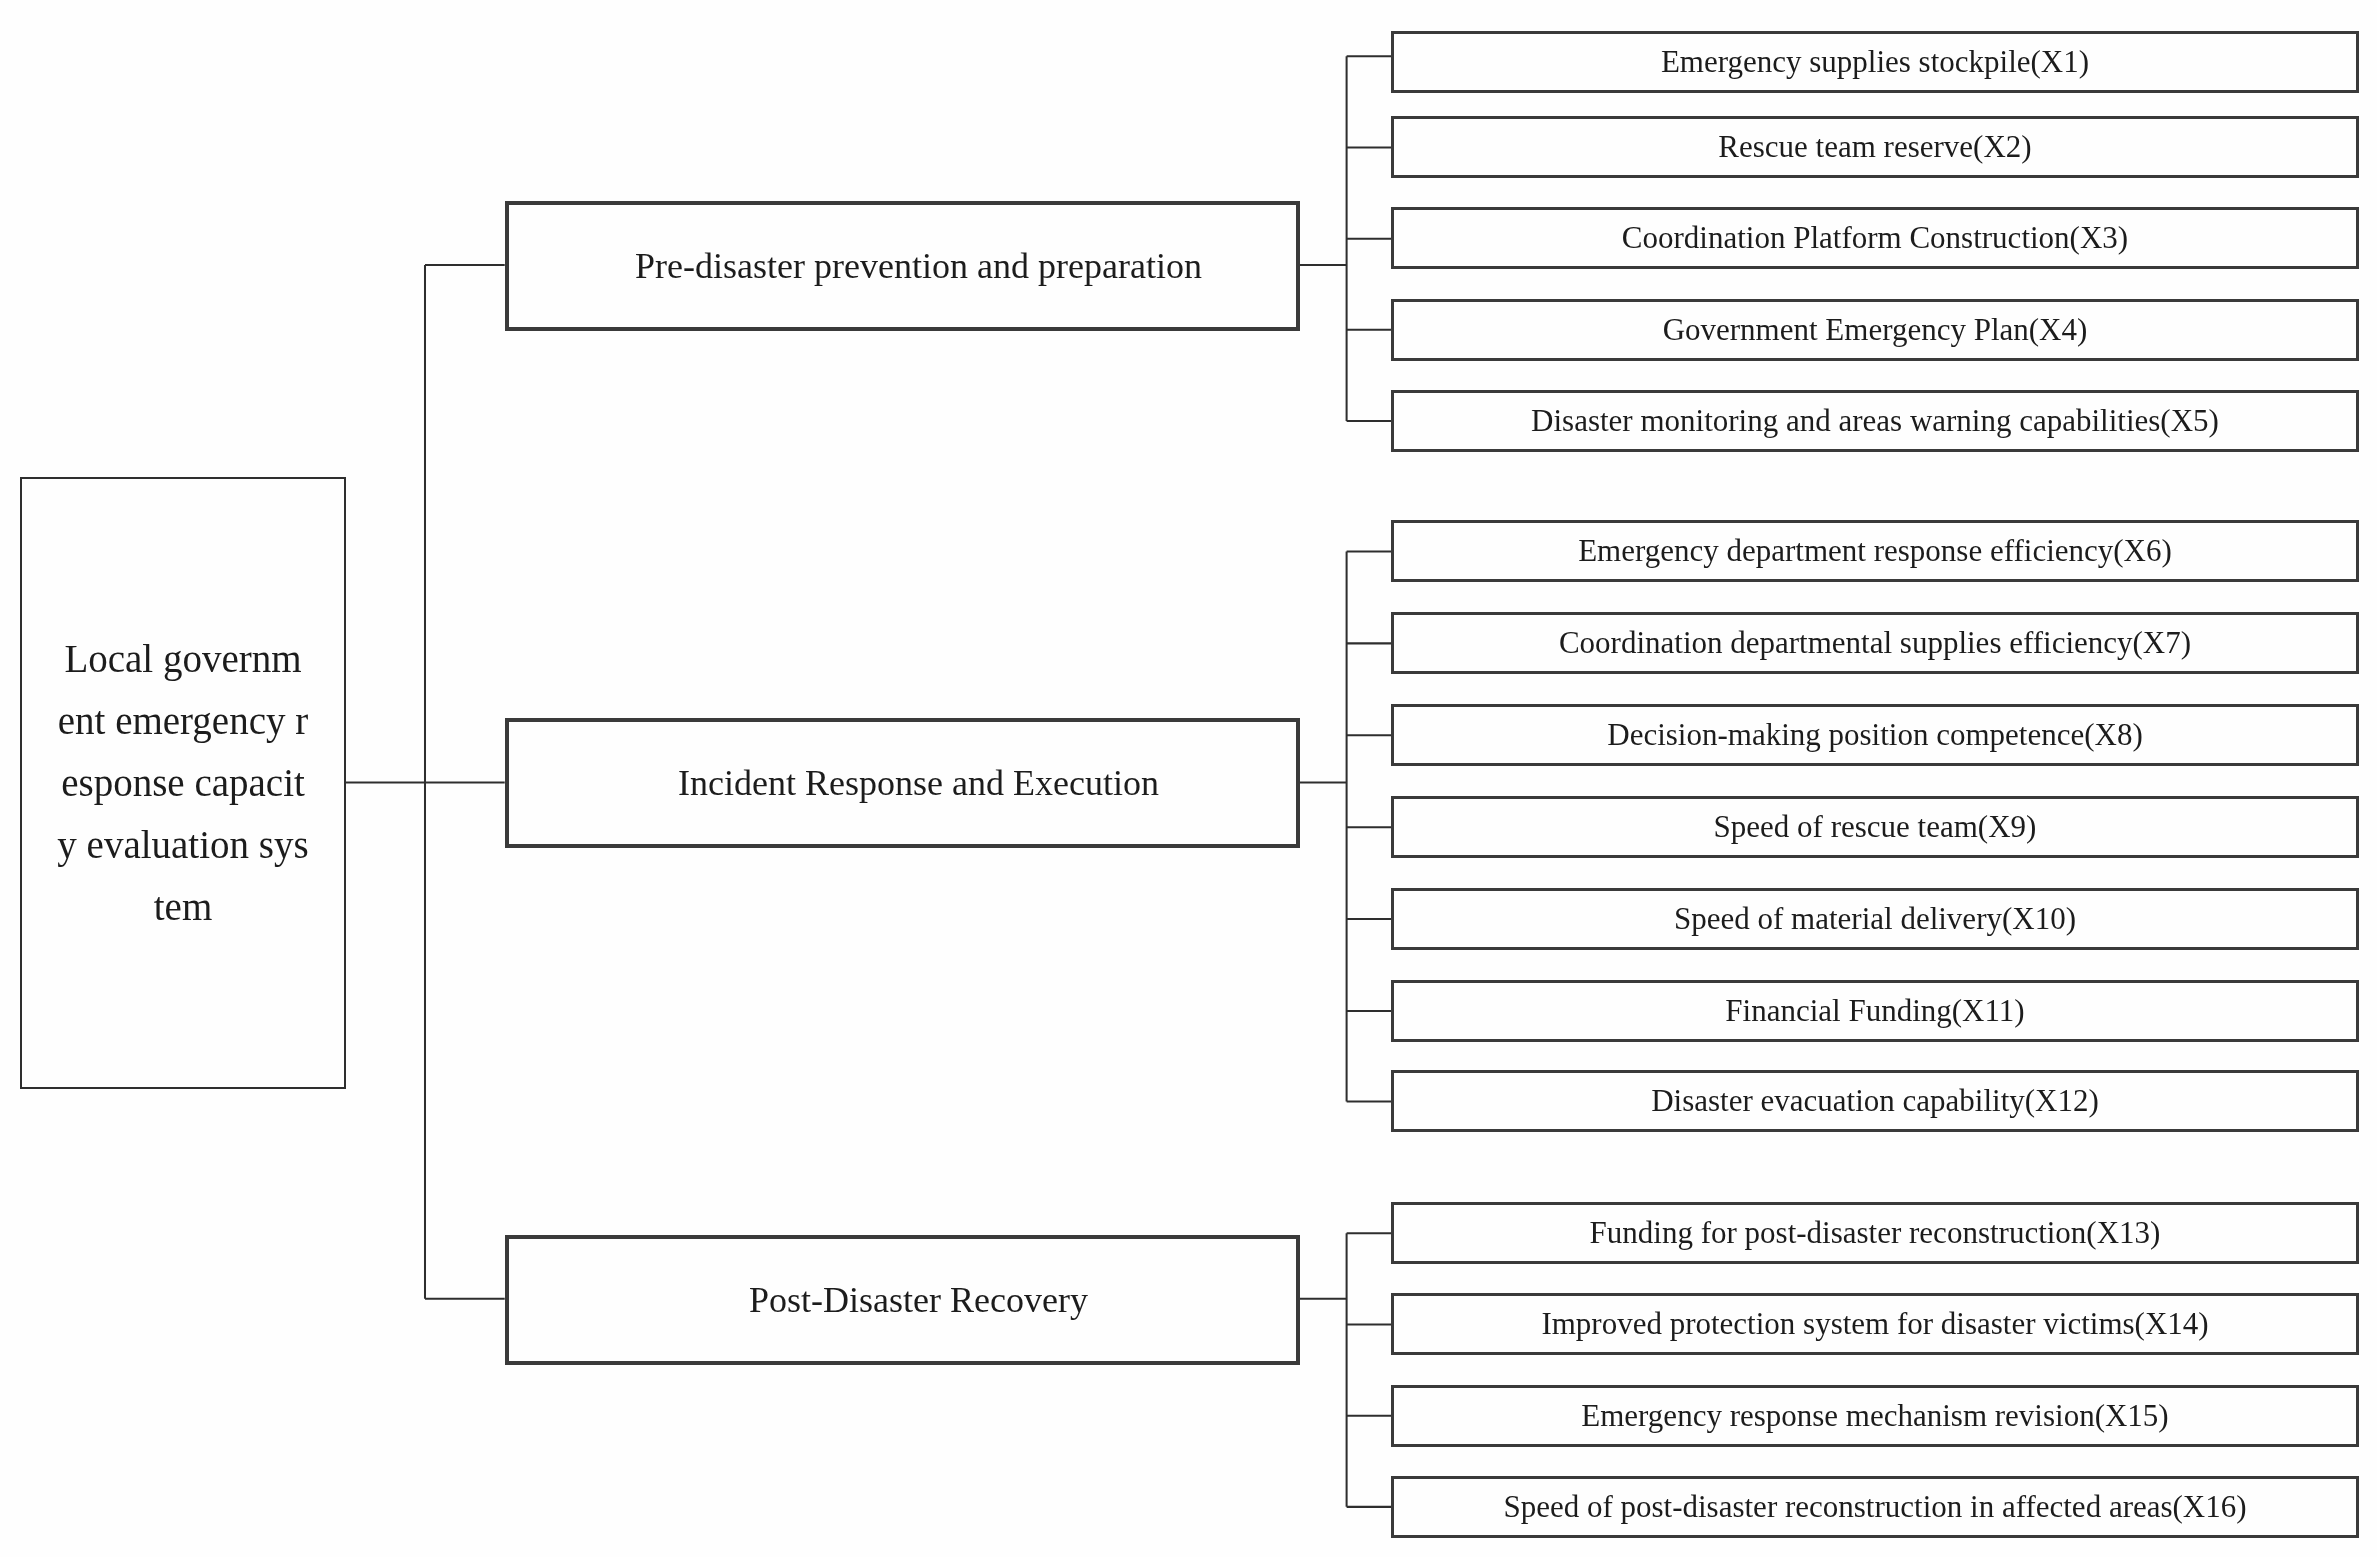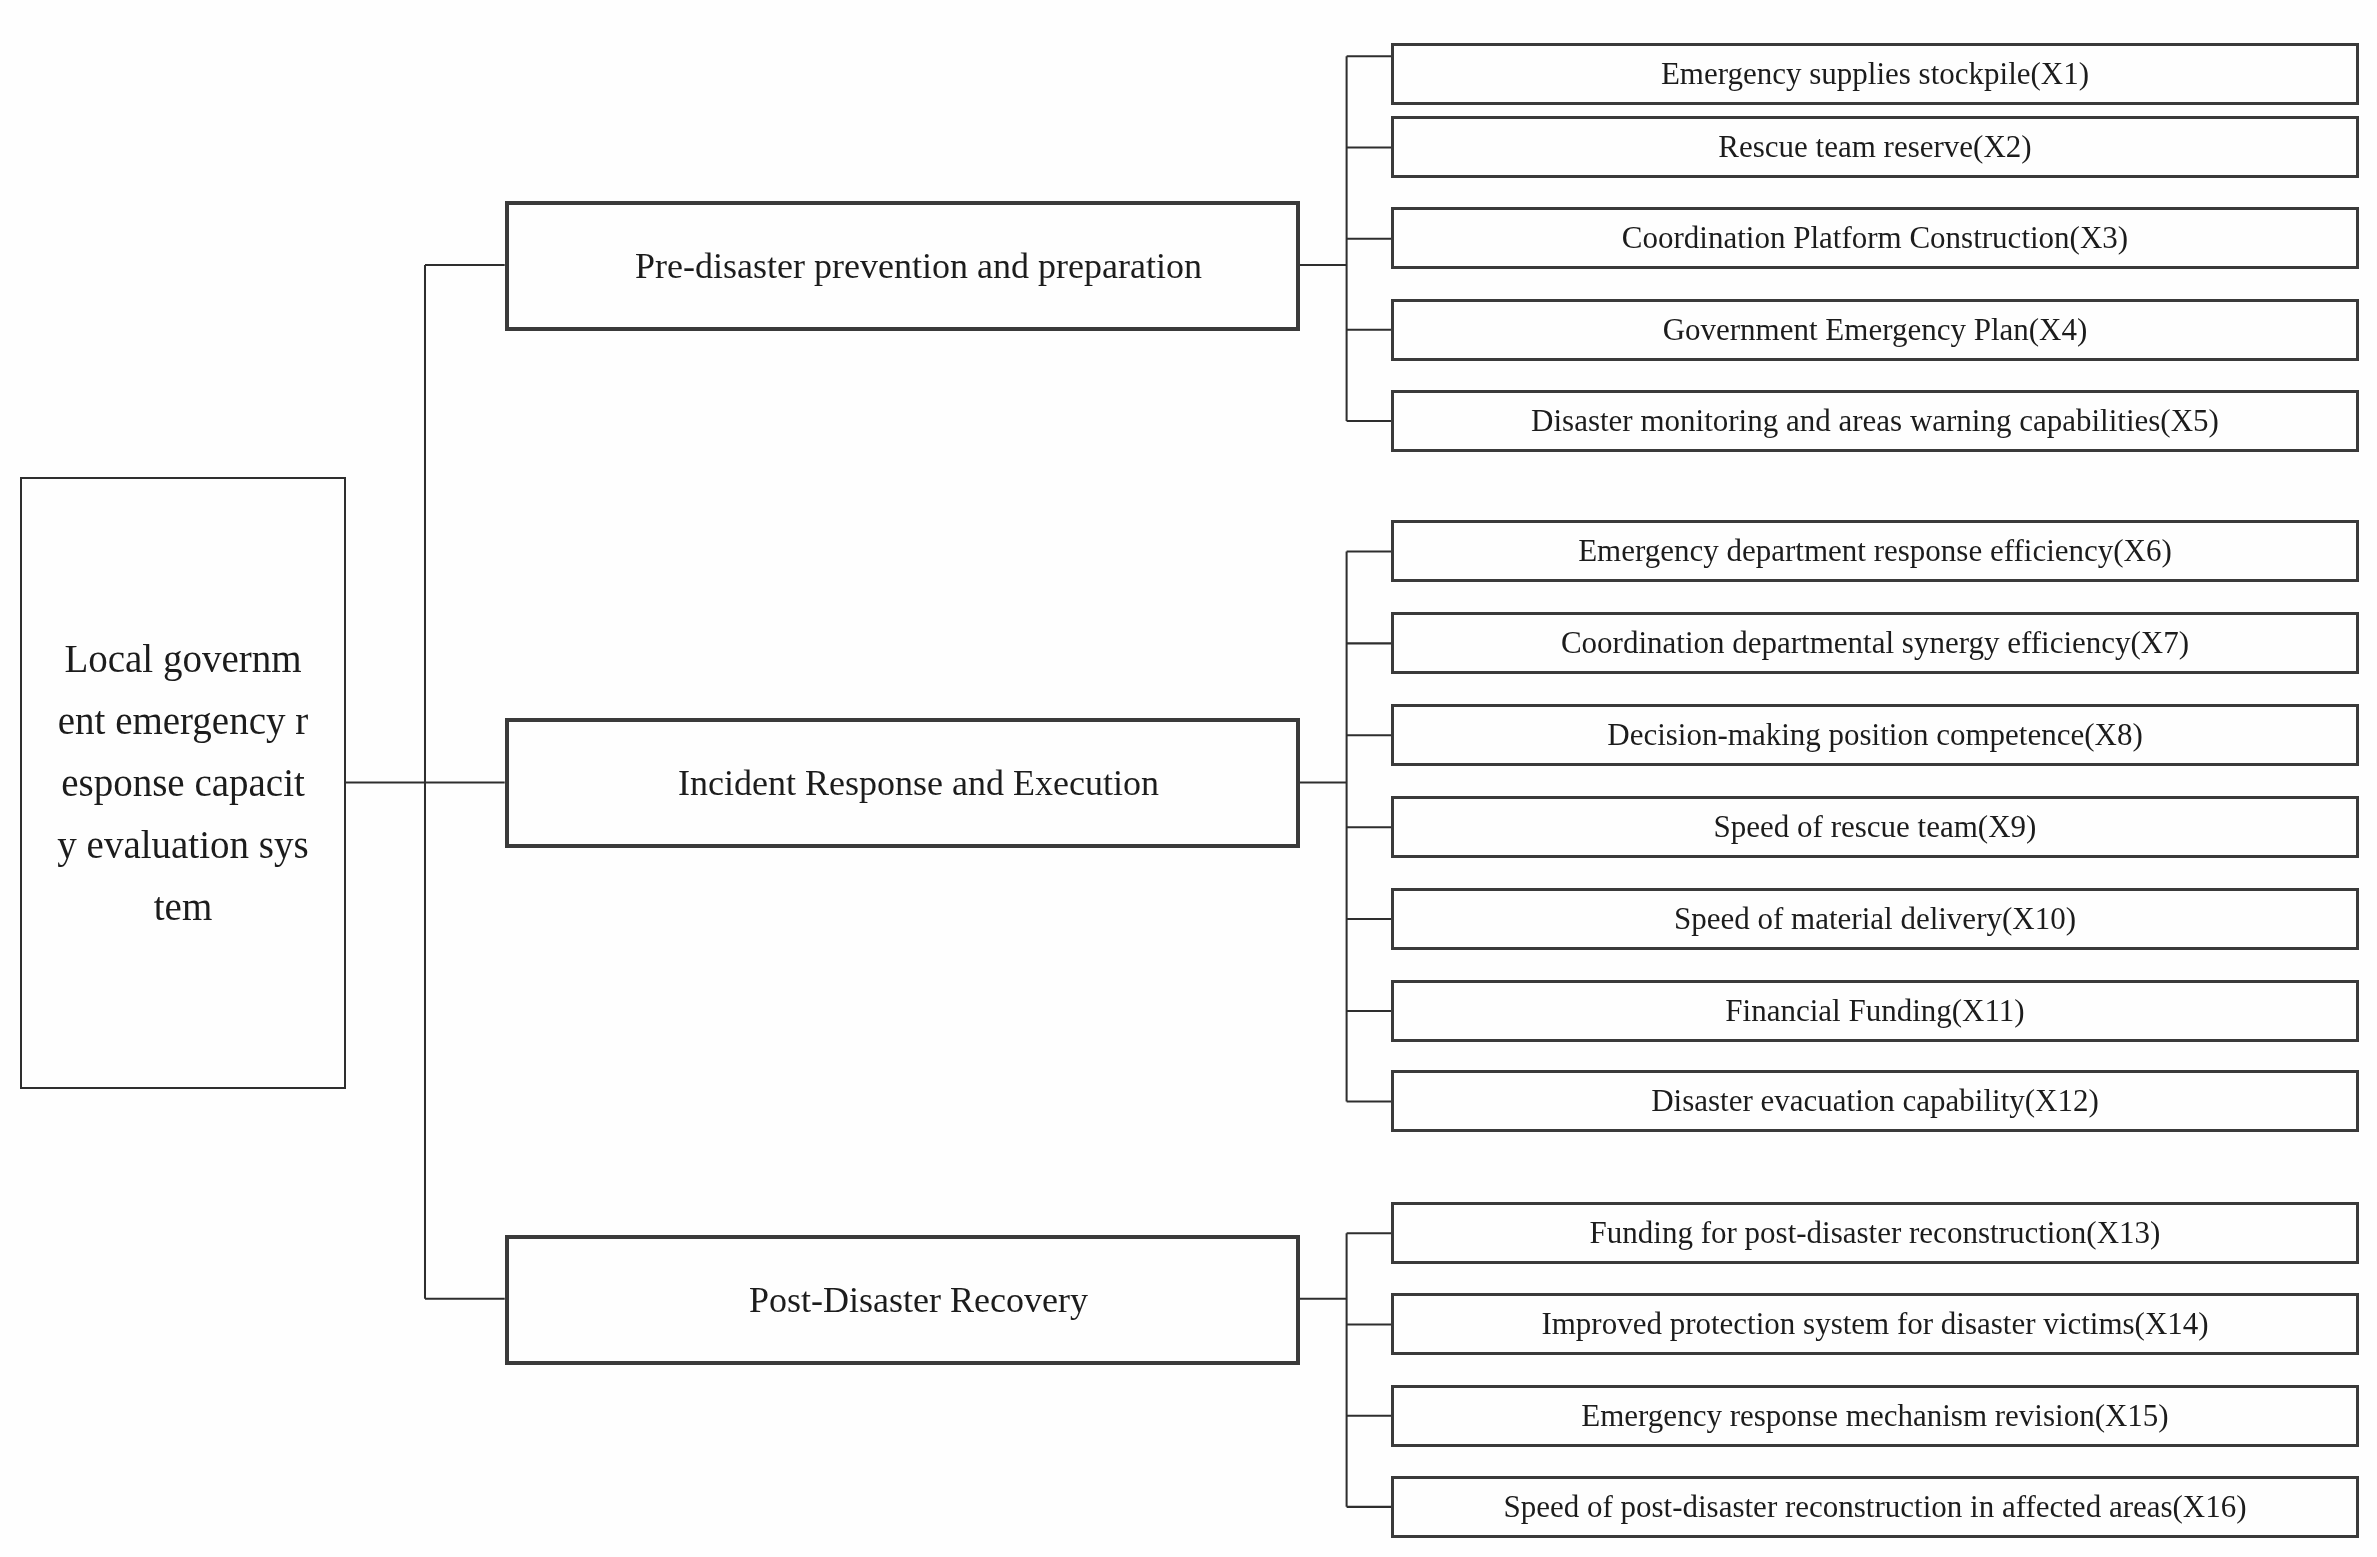--- a/index.html
+++ b/index.html
@@ -103,28 +103,28 @@
 <div class="node root-node">Local governm
 ent emergency r
 esponse capacit
 y evaluation sys
 tem</div>
 
 <div class="node branch-node" style="top:201px">Pre-disaster prevention and preparation</div>
 <div class="node branch-node" style="top:718px">Incident Response and Execution</div>
 <div class="node branch-node" style="top:1235px">Post-Disaster Recovery</div>
 
-<div class="node leaf-node" style="top:43px">Emergency supplies stockpile(X1)</div>
+<div class="node leaf-node" style="top:31px">Emergency supplies stockpile(X1)</div>
 <div class="node leaf-node" style="top:116px">Rescue team reserve(X2)</div>
 <div class="node leaf-node" style="top:207px">Coordination Platform Construction(X3)</div>
 <div class="node leaf-node" style="top:299px">Government Emergency  Plan(X4)</div>
 <div class="node leaf-node" style="top:390px">Disaster monitoring and areas warning capabilities(X5)</div>
 
 <div class="node leaf-node" style="top:520px">Emergency department response efficiency(X6)</div>
-<div class="node leaf-node" style="top:612px">Coordination departmental synergy efficiency(X7)</div>
+<div class="node leaf-node" style="top:612px">Coordination departmental supplies efficiency(X7)</div>
 <div class="node leaf-node" style="top:704px">Decision-making position competence(X8)</div>
 <div class="node leaf-node" style="top:796px">Speed of rescue team(X9)</div>
 <div class="node leaf-node" style="top:888px">Speed of material delivery(X10)</div>
 <div class="node leaf-node" style="top:980px">Financial Funding(X11)</div>
 <div class="node leaf-node" style="top:1070px">Disaster evacuation capability(X12)</div>
 
 <div class="node leaf-node" style="top:1202px">Funding for post-disaster reconstruction(X13)</div>
 <div class="node leaf-node" style="top:1293px">Improved protection system for disaster victims(X14)</div>
 <div class="node leaf-node" style="top:1385px">Emergency response mechanism revision(X15)</div>
 <div class="node leaf-node" style="top:1476px">Speed of post-disaster reconstruction in affected areas(X16)</div>

